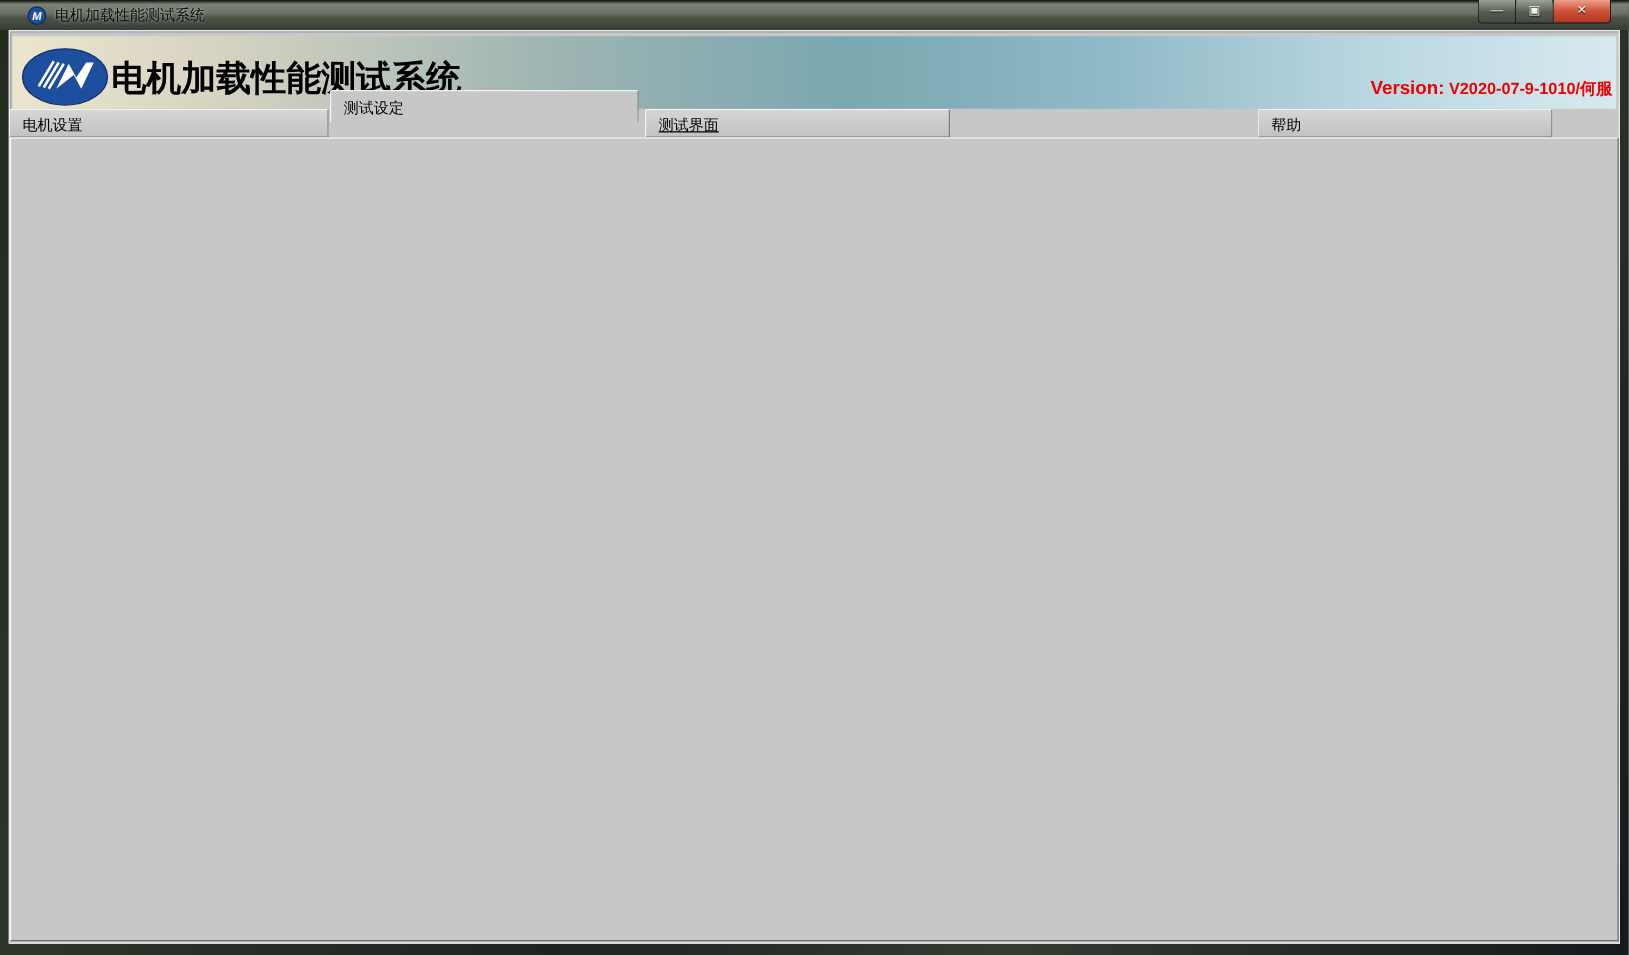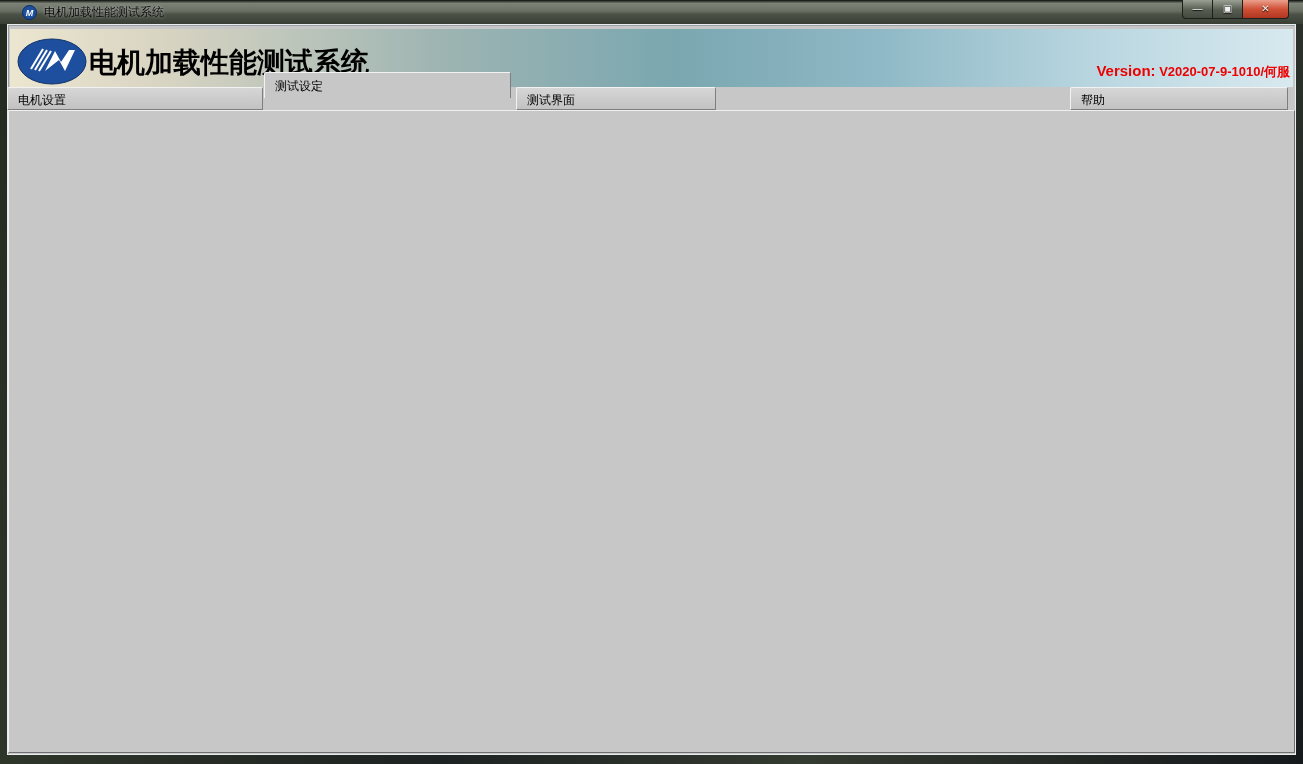--- a/index.html
+++ b/index.html
@@ -153,22 +153,22 @@
     </g>
     <path d="M28 33 L38 13 L44 24 L52 12 L58 12 L48 33 L42 22 Z" fill="#fff"></path>
   </svg>
   <div class="main-title">电机加载性能测试系统</div>
   <div class="version">
     <span class="v1">Version:</span><span class="v2"> V2020-07-9-1010/何服</span>
   </div>
 
   <div class="tab" style="left:7px; width:256px;">电机设置</div>
   <div class="tab active" style="left:264px; width:247px;">测试设定</div>
-  <div class="tab" style="left:516px; width:200px;">测试界面</div>
-  <div class="tab" style="left:1070px; width:218px;">帮助</div>
+  <div class="tab" style="left:516px; width:244px;text-decoration:underline;">测试界面</div>
+  <div class="tab" style="left:1006px; width:236px;">帮助</div>
 
   <div class="panel"></div>
 
   <div class="lbl" style="left:44px; top:124px;">测试基础设定</div>
   <div class="groupbox" style="left:42px; top:145px; width:386px; height:112px;"></div>
   <div class="lbl" style="left:72px; top:152px;">产品型号</div>
   <div class="tfield" style="left:67px; top:169px; width:321px; height:26px;">三相+测功机</div>
   <div class="lbl" style="left:70px; top:205px;">公司名称</div>
   <div class="tfield" style="left:67px; top:220px; width:321px; height:26px;">东莞张力测控</div>
 

